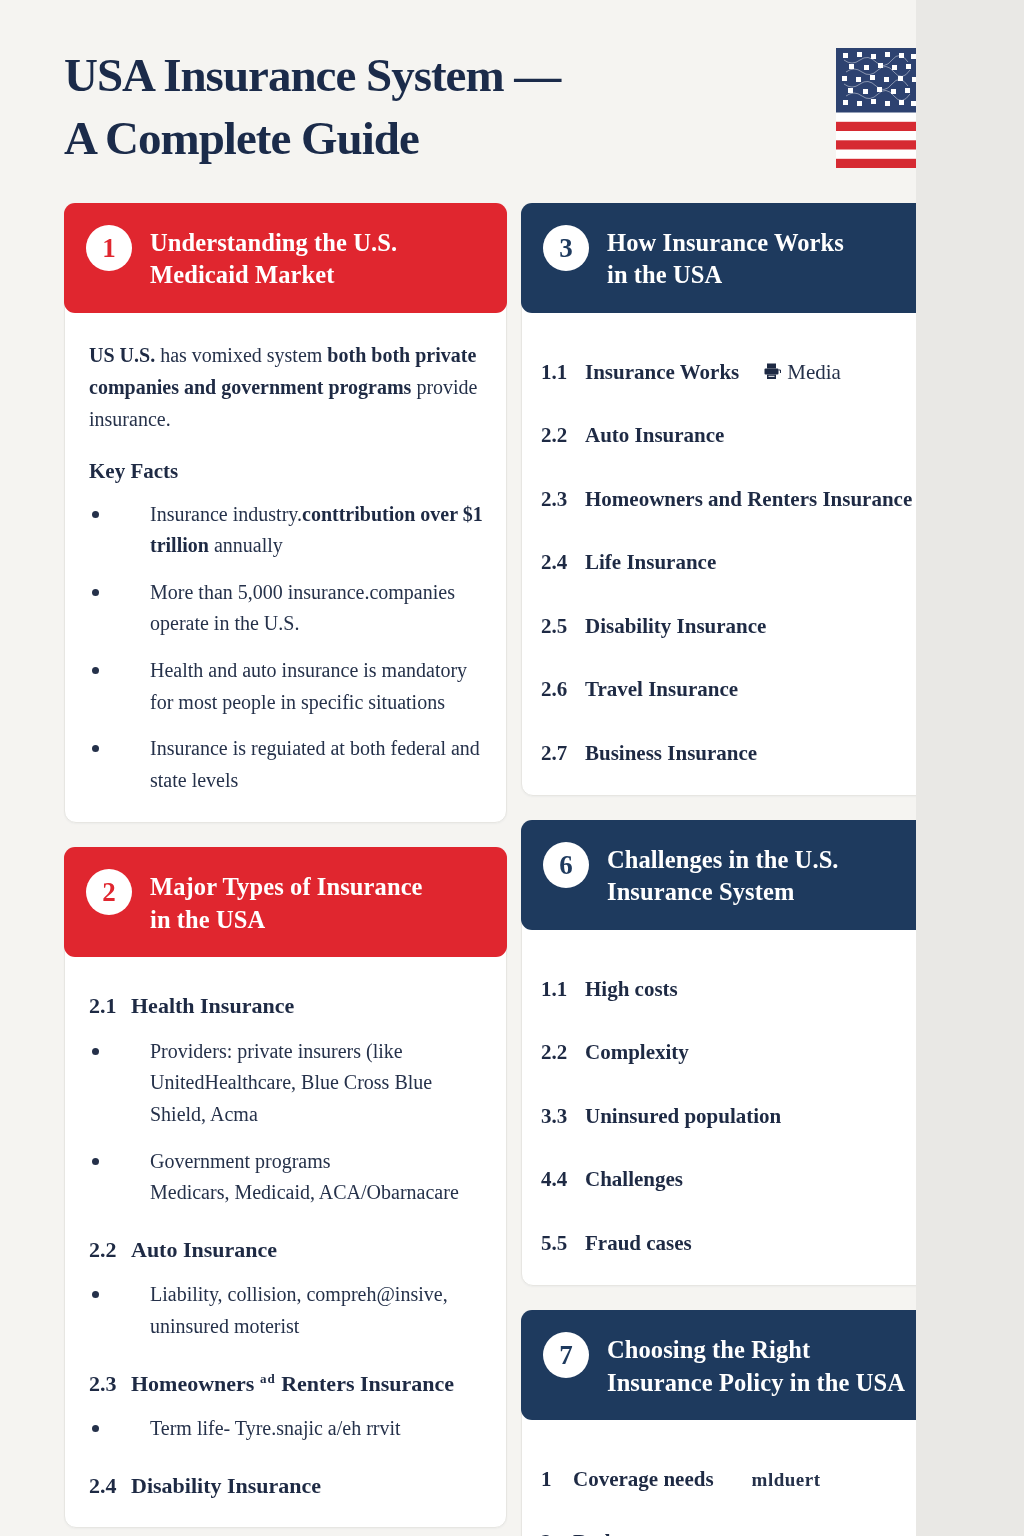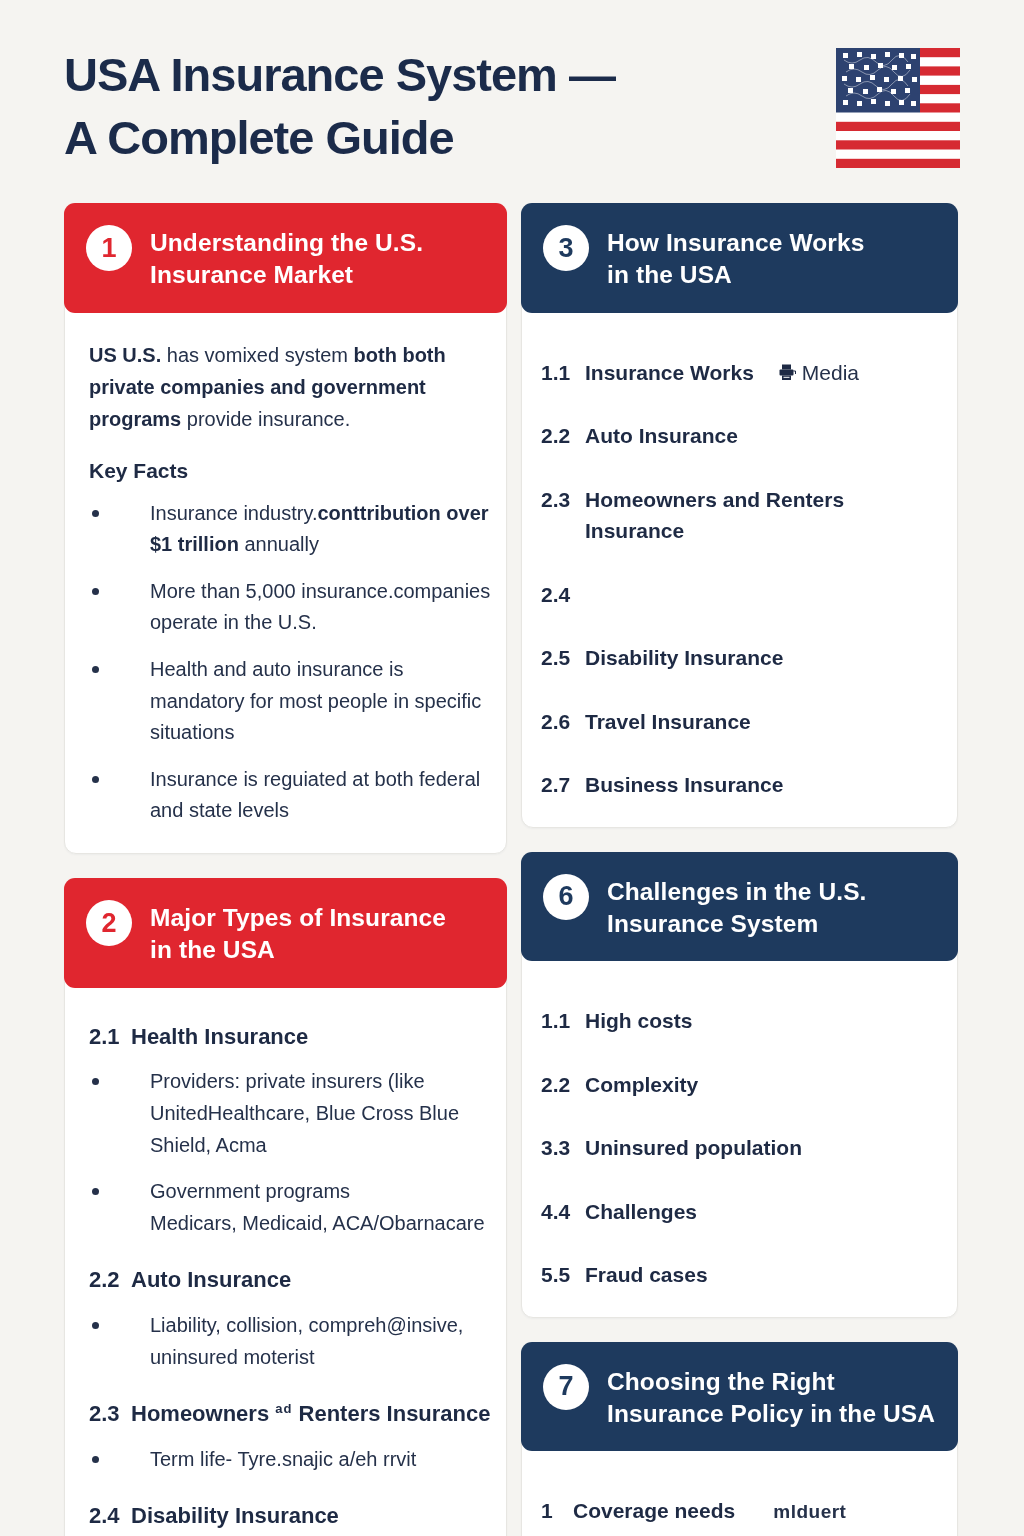--- a/index.html
+++ b/index.html
@@ -1,20 +1,20 @@
 <!DOCTYPE html>
 <html><head>
 <meta charset="utf-8">
 <style>
   * { margin:0; padding:0; box-sizing:border-box; }
   html,body { background:#e9e8e5; }
   .page {
-    position:relative; width:1024px; height:1536px; overflow:hidden;
+    position:relative; width:916px; height:1536px; overflow:hidden;
     background:#f5f4f1;
-    font-family:Liberation Sans, sans-serif;
+    font-family:Liberation Serif, serif;
     color:#232f44;
   }
   
   .main-title {
     position:absolute; left:64px; top:44px; width:700px;
     font-size:47px; font-weight:700; line-height:1.33; letter-spacing:-1px;
     color:#1b2b4a; white-space:pre-line;
   }
   
   .flag { position:absolute; left:836px; top:48px; }
@@ -132,21 +132,21 @@
       </g>
     </svg>
   </div>
 
   <div class="col col-left">
 
     <div class="card">
       <div class="card-header red">
         <div class="num-circle">1</div>
         <div class="header-title">Understanding the U.S.
-Insurance Market</div>
+Medicaid Market</div>
       </div>
       <div class="card-body">
         <div class="intro"><span class="b">US U.S.</span><span> has vomixed system </span><span class="b">both both private companies and government programs</span><span> provide insurance.</span></div>
         <div class="facts-label">Key Facts</div>
         <div class="bullet">
           <span class="dot"></span>
           <span class="b-text"><span>Insurance industry.</span><span class="b">conttribution over $1 trillion</span><span> annually</span></span>
         </div>
         <div class="bullet">
           <span class="dot"></span>
@@ -240,20 +240,21 @@
         <div class="toc-item">
             <span class="t-num">2.2</span>
             <span class="t-label">Auto Insurance</span>
           </div>
         <div class="toc-item">
             <span class="t-num">2.3</span>
             <span class="t-label">Homeowners and Renters Insurance</span>
           </div>
         <div class="toc-item">
             <span class="t-num">2.4</span>
+            <span class="t-label">Life Insurance</span>
           </div>
         <div class="toc-item">
             <span class="t-num">2.5</span>
             <span class="t-label">Disability Insurance</span>
           </div>
         <div class="toc-item">
             <span class="t-num">2.6</span>
             <span class="t-label">Travel Insurance</span>
           </div>
         <div class="toc-item">

